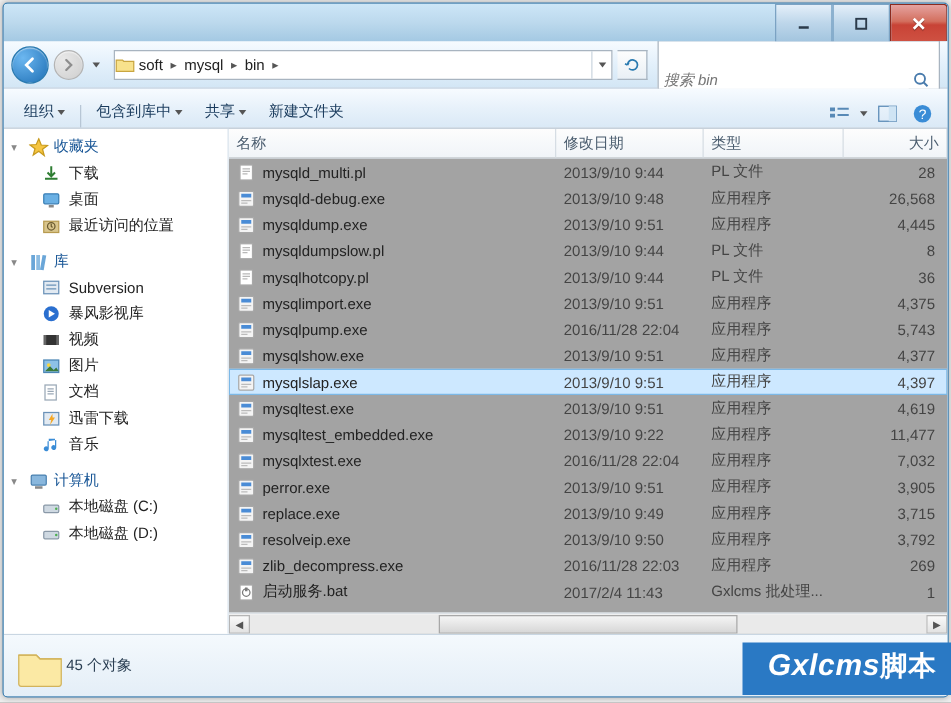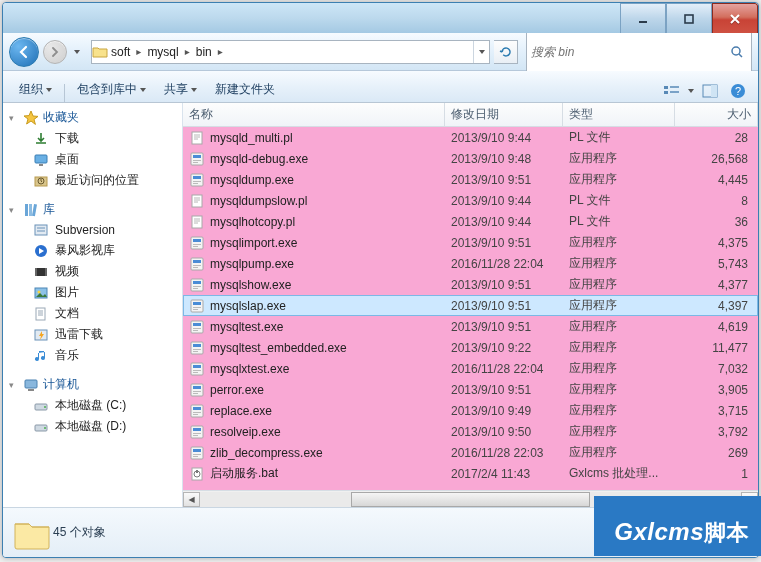--- a/index.html
+++ b/index.html
@@ -16,57 +16,57 @@
 .nav-back { width: 30px; height: 30px; border-radius: 50%; background: radial-gradient(circle at 30% 30%, #6cb7f0, #1e6fb5); border: 1px solid #2a7ab0; display: flex; align-items: center; justify-content: center; box-shadow: inset 0 1px 1px rgba(255,255,255,.5); }
 .nav-fwd { width: 24px; height: 24px; border-radius: 50%; background: radial-gradient(circle at 30% 30%, #e8e8e8, #cfcfcf); border: 1px solid #b4b4b4; display: flex; align-items: center; justify-content: center; box-shadow: inset 0 1px 1px rgba(255,255,255,.6); }
 .nav-drop { width: 12px; height: 24px; display: flex; align-items: center; justify-content: center; }
 .addr-bar { flex: 1; height: 24px; background: #fff; border: 1px solid #a8b4c0; margin-left: 4px; display: flex; align-items: center; }
 .addr-ico { width: 22px; display: flex; align-items: center; justify-content: center; }
 .crumbs { flex: 1; display: flex; align-items: center; font-size: 12px; color: #222; }
 .crumb { padding: 0 3px; cursor: default; }
 .crumb-arrow { color: #555; font-size: 10px; padding: 0 3px; }
 .addr-drop { width: 16px; border-left: 1px solid #ccd6e0; height: 100%; display:flex; align-items:center; justify-content:center; }
 .refresh { width: 24px; height: 24px; border: 1px solid #a8b4c0; border-left: none; display:flex; align-items:center; justify-content:center; background:linear-gradient(#fdfdfd,#e9eff5); }
-.search { width: 226px; height: 40px; background:#fff; border:1px solid #a8b4c0; margin-left: 4px; display:flex; align-items:center; padding: 0 4px; }
+.search { width: 226px; height: 40px; background:#fff; border:1px solid #a8b4c0; margin-left: 4px; display:flex; align-items:flex-end; padding: 0 4px; }
 .search input { flex:1; border:none; outline:none; font-size:12px; font-style:italic; color:#888; }
 .search-btn { width: 20px; display:flex; align-items:center; justify-content:center; }
 .toolbar { height: 32px; background: linear-gradient(to bottom,#f7fbff 0%,#e7f1fa 50%,#dae9f6 100%); border-bottom:1px solid #b8c6d4; display:flex; align-items:flex-end; padding:0 8px; gap: 2px; font-size: 12px; }
 .tool-item { padding: 4px 8px; color:#1a3b5d; display:flex; align-items:center; gap:3px; cursor:default; }
 .tool-sep { width:1px; height:18px; background:#b7c6d5; margin:0 2px; }
 .tool-right { margin-left:auto; display:flex; align-items:center; gap:4px; }
 .tool-icon-btn { width:24px; height:22px; display:flex; align-items:center; justify-content:center; }
 .content { flex:1; display:flex; overflow:hidden; }
 .sidebar { width: 180px; background:#fff; border-right:1px solid #d9e3ed; padding:4px 0; font-size:12px; overflow-y:auto; position:relative; }
 .side-group { margin-bottom: 8px; }
 .side-header { display:flex; align-items:center; padding: 2px 6px; color:#185696; font-size:12px; gap:4px; }
 .side-header .collapse { color:#888; font-size:9px; width:10px; }
 .side-item { display:flex; align-items:center; padding: 2px 6px 2px 30px; gap:6px; color:#222; cursor:default; }
 .ico16 { width:16px; height:16px; display:inline-flex; align-items:center; justify-content:center; flex-shrink:0; }
-.file-view { flex:1; background:#f9a8d4; display:flex; flex-direction:column; overflow:hidden; }
+.file-view { flex:1; background:#a3a3a3; display:flex; flex-direction:column; overflow:hidden; }
 .columns { display:flex; height:24px; background:linear-gradient(#fdfdfd,#f0f4f8); border-bottom:1px solid #d6dde4; font-size:12px; color:#4a5c6e; }
 .col { border-right:1px solid #d6dde4; padding: 3px 6px; display:flex; align-items:center; }
 .col-name { width: 262px; }
 .col-date { width: 118px; }
 .col-type { width: 112px; }
 .col-size { flex: 1; text-align:right; justify-content:flex-end; }
 .rows { flex:1; overflow-x:auto; overflow-y:hidden; }
 .row { display:flex; height:21px; font-size:12px; color:#222; align-items:center; }
 .row.selected { background:#cde8ff; outline:1px solid #7cb8e6; outline-offset:-1px; }
 .c-name { width: 262px; padding-left: 6px; display:flex; align-items:center; gap:5px; }
 .c-date { width: 118px; color:#444; padding-left:6px; }
 .c-type { width: 112px; color:#444; padding-left:6px; }
 .c-size { flex:1; text-align:right; padding-right:10px; color:#444; }
 .hscroll { height: 17px; background:#f0f0f0; border-top:1px solid #d6dde4; display:flex; align-items:center; }
 .hscroll .btn { width:17px; height:15px; background:linear-gradient(#fafafa,#e2e2e2); border:1px solid #b5b5b5; display:flex; align-items:center; justify-content:center; font-size:8px; color:#555; }
 .hscroll .track { flex:1; height:15px; background:#eaeaea; position:relative; }
 .hscroll .thumb { position:absolute; left:28%; width:44%; height:100%; background:linear-gradient(#f5f5f5,#d7d7d7); border:1px solid #a8a8a8; }
 .details { height: 50px; background:linear-gradient(#f4f9fd,#e4eef7); border-top:1px solid #c9d6e2; display:flex; align-items:center; padding: 4px 8px; }
 .details .big-icon { width:42px; height:42px; }
 .details .info { font-size:12px; color:#2a3e52; }
-.watermark { position:absolute; right:0; bottom:6px; font-family: "Arial Black", Arial; font-size: 24px; font-weight: 900; font-style: italic; color:#fff; background:#2a79c4; padding:22px 12px 8px 20px; letter-spacing: .5px; }
+.watermark { position:absolute; right:0; bottom:6px; font-family: "Arial Black", Arial; font-size: 24px; font-weight: 900; font-style: italic; color:#fff; background:#2a79c4; padding:4px 12px 8px 20px; letter-spacing: .5px; }
 .watermark span.cn { font-style: normal; font-family: "Microsoft YaHei"; font-size: 22px; }
 svg { display:block; }
 .triangle-down { width:0; height:0; border-left:3px solid transparent; border-right:3px solid transparent; border-top:4px solid #555; }
 </style>
 </head>
 <body>
 
 <div class="window">
 
   <div class="titlebar">

